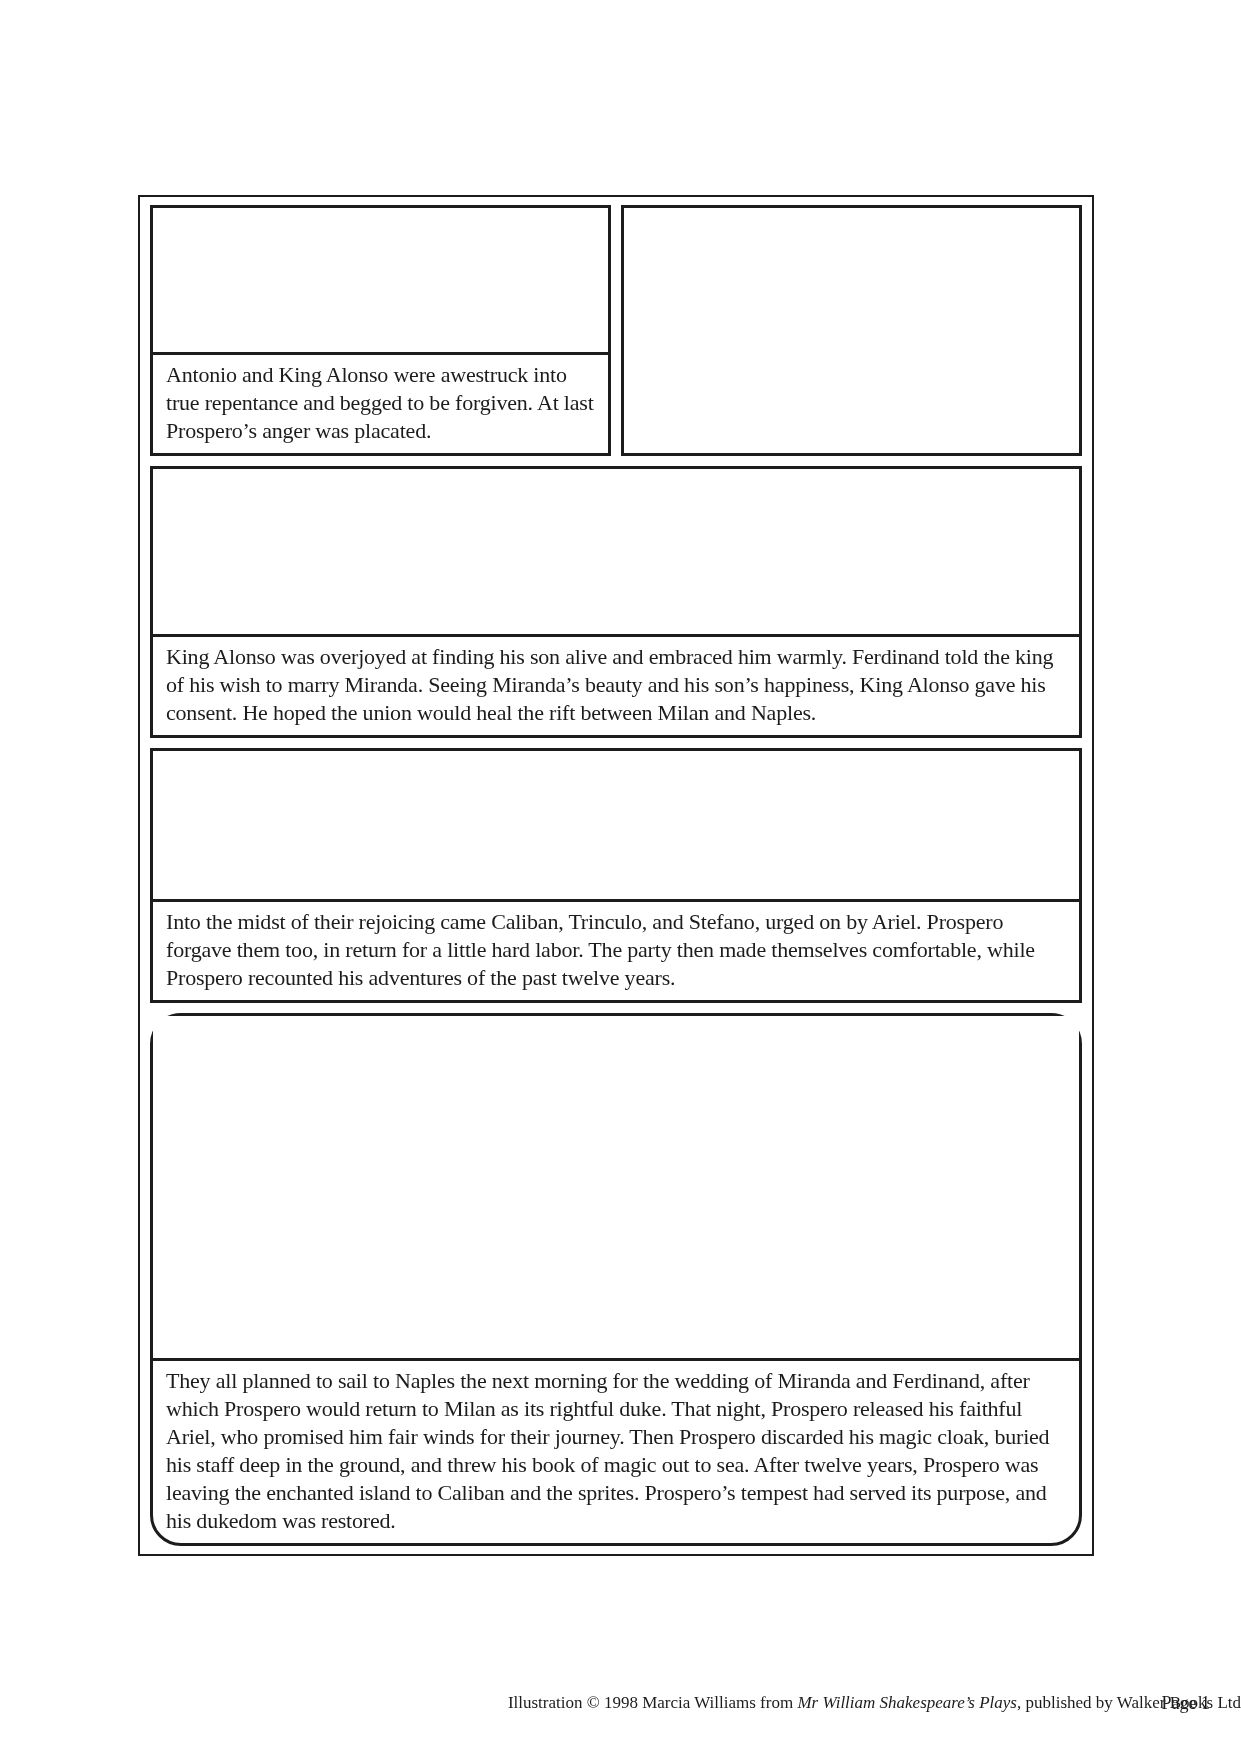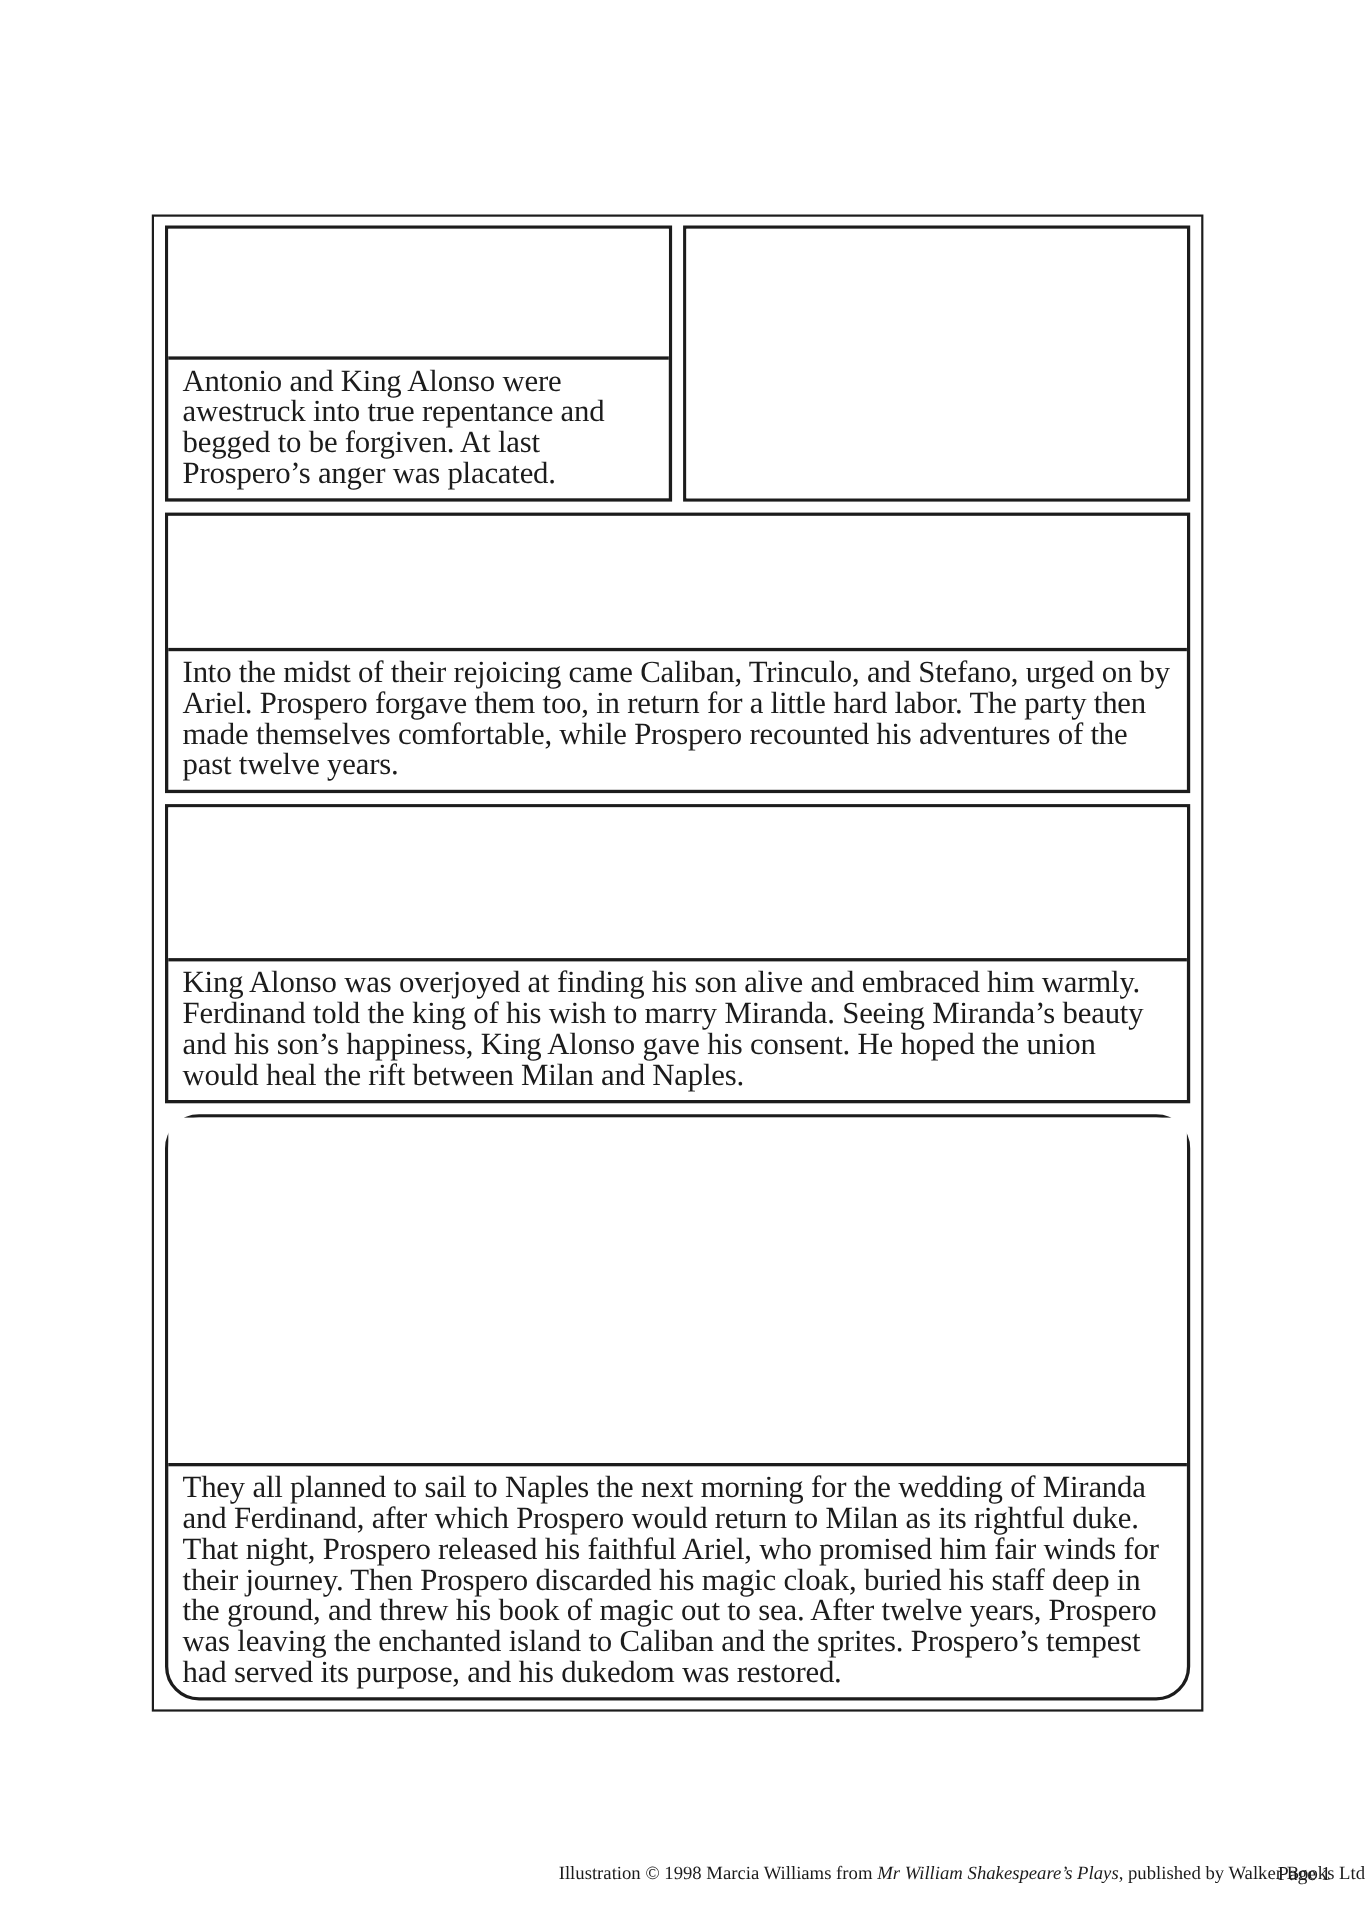--- a/index.html
+++ b/index.html
@@ -48,21 +48,21 @@
   .panel-r4 { height: 535px; border-radius: 31px; }
   .panel-image {
     flex: 1 1 auto;
     background: #ffffff;
   }
   .panel-caption {
     flex: 0 0 auto;
     margin: 0;
     border-top: 3px solid #1c1c1c;
     padding: 6px 13px 8px 13px;
-    font-size: 28px;
+    font-size: 22px;
     line-height: 28px;
     letter-spacing: -0.2px;
     text-align: left;
   }
   .footer {
     position: absolute;
     left: 0;
     top: 1688px;
     width: 1241px;
     height: 30px;
@@ -94,28 +94,28 @@
     <div class="row row-1">
       <section class="panel">
         <div class="panel-image"></div>
         <p class="panel-caption">Antonio and King Alonso were awestruck into true repentance and begged to be forgiven. At last Prospero’s anger was placated.</p>
       </section>
       <section class="panel">
         <div class="panel-image"></div>
       </section>
     </div>
 
+    <section class="panel panel-2w panel-r2">
+      <div class="panel-image"></div>
+      <p class="panel-caption">King Alonso was overjoyed at finding his son alive and embraced him warmly. Ferdinand told the king of his wish to marry Miranda. Seeing Miranda’s beauty and his son’s happiness, King Alonso gave his consent. He hoped the union would heal the rift between Milan and Naples.</p>
+    </section>
+
     <section class="panel panel-2w panel-r3">
       <div class="panel-image"></div>
       <p class="panel-caption">Into the midst of their rejoicing came Caliban, Trinculo, and Stefano, urged on by Ariel. Prospero forgave them too, in return for a little hard labor. The party then made themselves comfortable, while Prospero recounted his adventures of the past twelve years.</p>
-    </section>
-
-    <section class="panel panel-2w panel-r2">
-      <div class="panel-image"></div>
-      <p class="panel-caption">King Alonso was overjoyed at finding his son alive and embraced him warmly. Ferdinand told the king of his wish to marry Miranda. Seeing Miranda’s beauty and his son’s happiness, King Alonso gave his consent. He hoped the union would heal the rift between Milan and Naples.</p>
     </section>
 
     <section class="panel panel-2w panel-r4">
       <div class="panel-image"></div>
       <p class="panel-caption">They all planned to sail to Naples the next morning for the wedding of Miranda and Ferdinand, after which Prospero would return to Milan as its rightful duke. That night, Prospero released his faithful Ariel, who promised him fair winds for their journey. Then Prospero discarded his magic cloak, buried his staff deep in the ground, and threw his book of magic out to sea. After twelve years, Prospero was leaving the enchanted island to Caliban and the sprites. Prospero’s tempest had served its purpose, and his dukedom was restored.</p>
     </section>
 
   </div>
 
   <div class="footer">

